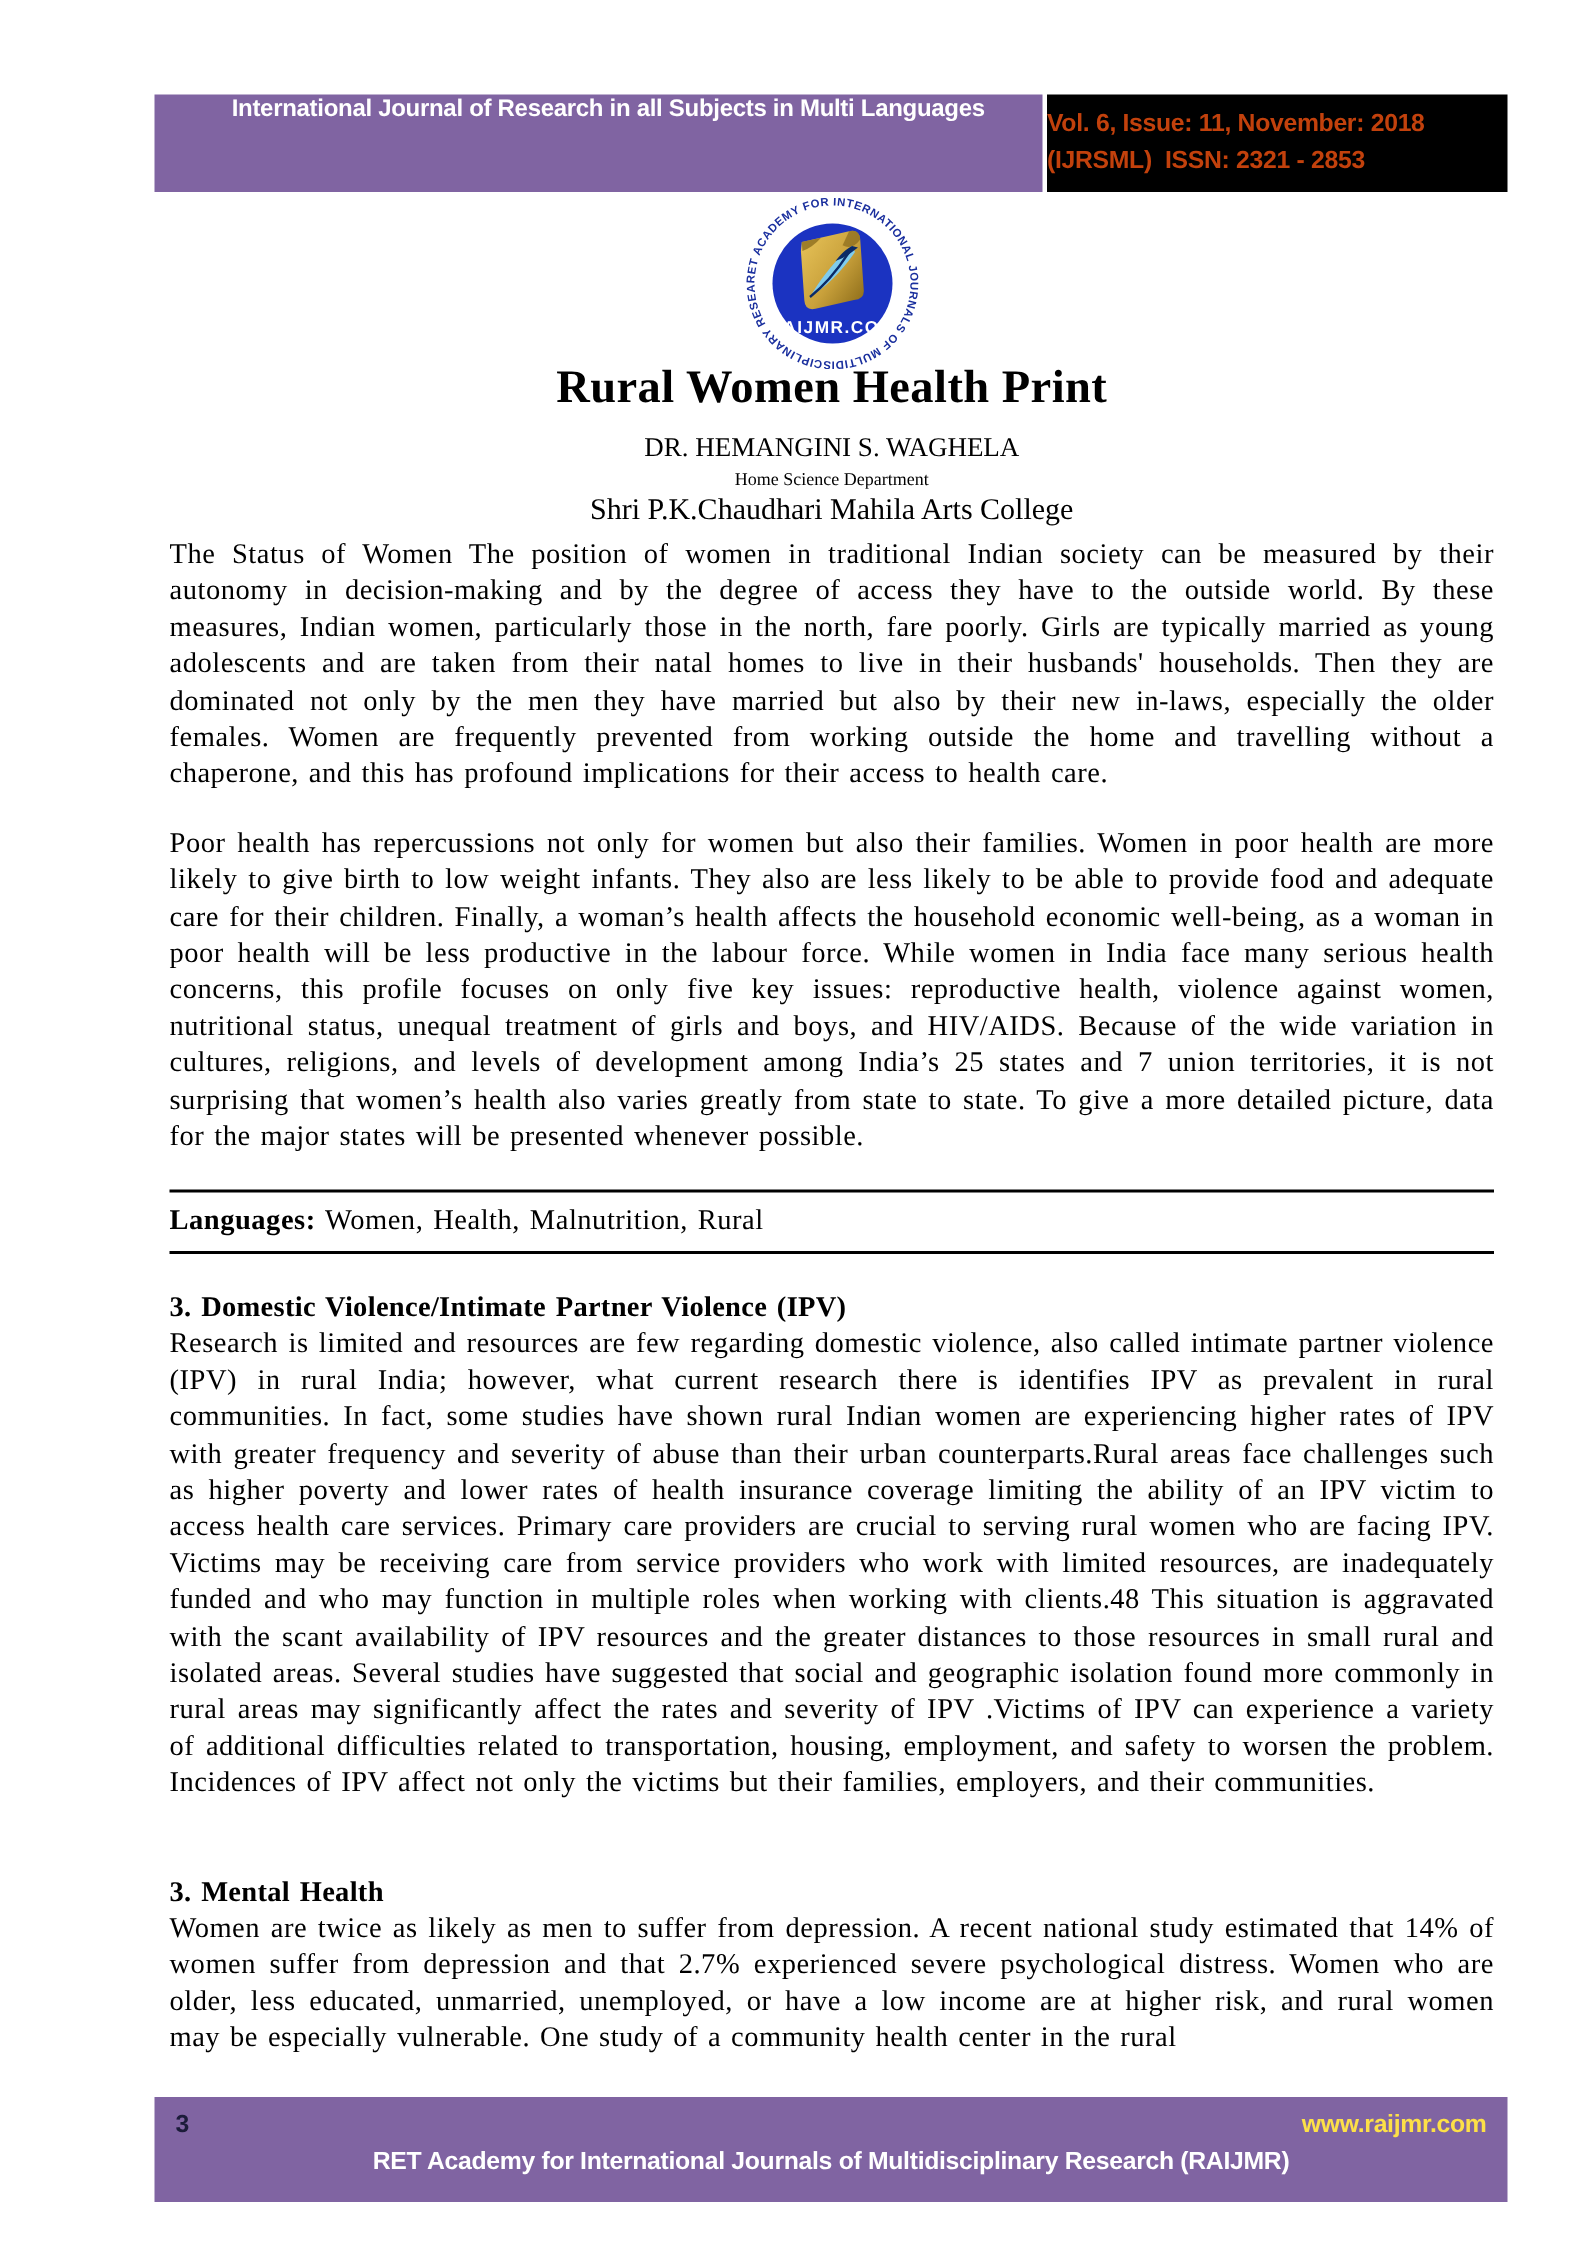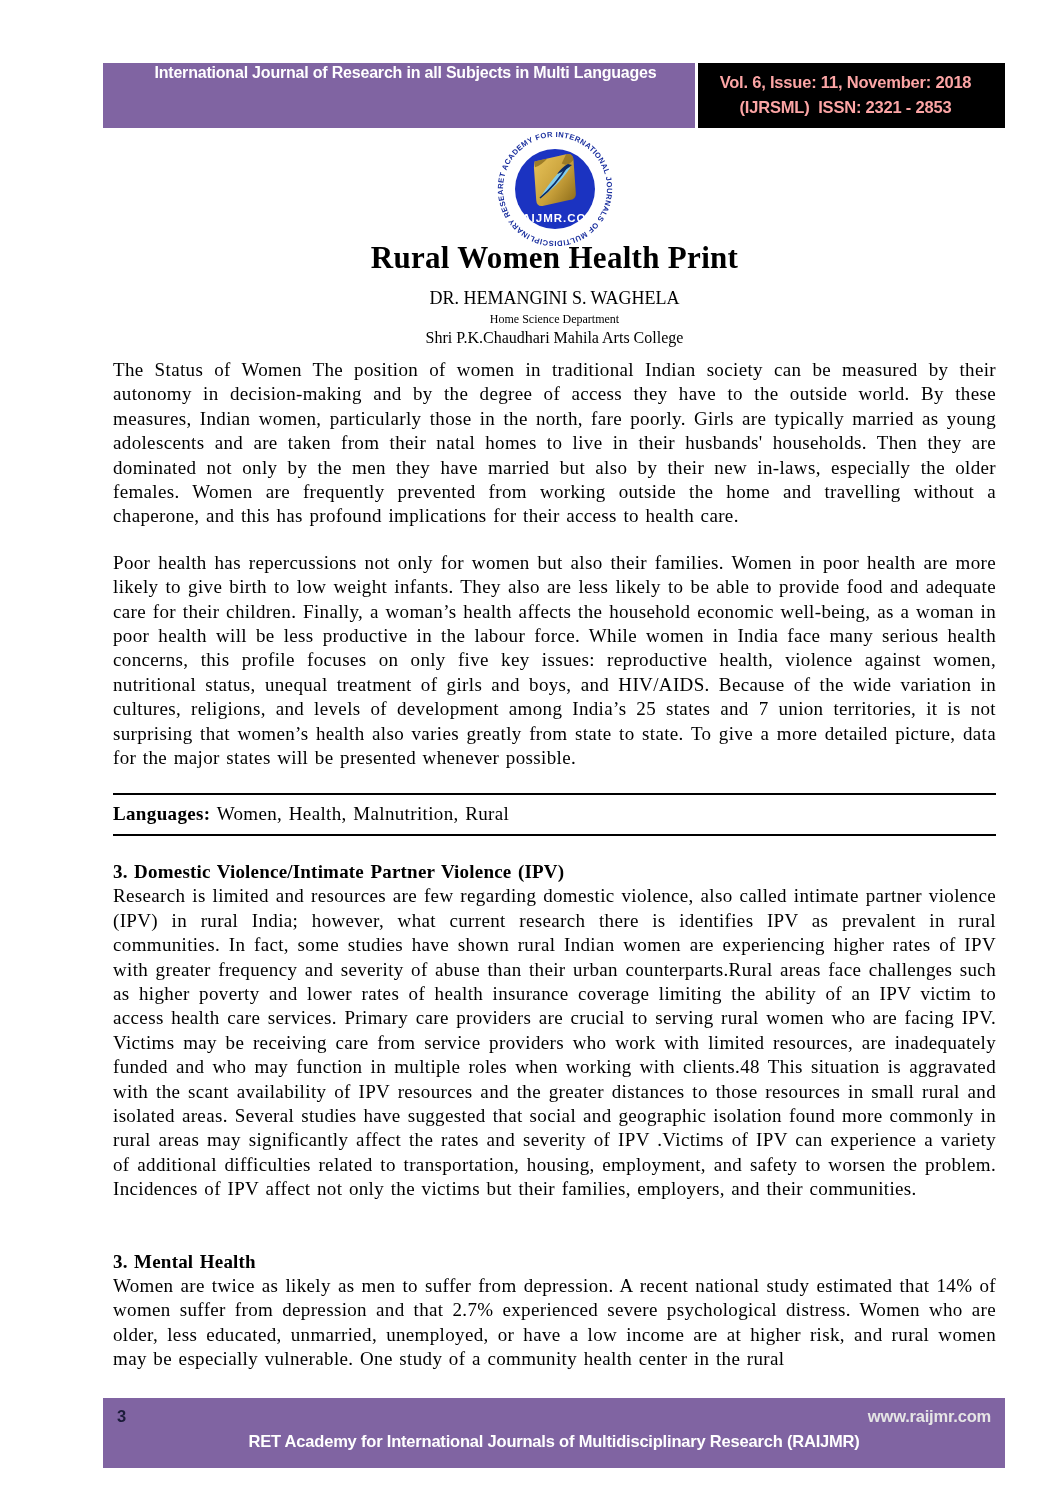--- a/index.html
+++ b/index.html
@@ -21,34 +21,34 @@
   .hdr-left{
     width:592px;height:100%;
     background:#8064A2;color:#fff;
     display:flex;flex-direction:row;justify-content:center;
     padding-left:13px;box-sizing:border-box;gap:5px;
     font-weight:bold;font-size:16px;line-height:1.2;
   }
   .hdr-left .name-part{font-weight:normal;}
   .hdr-right{
     flex:1;height:100%;
-    background:#000;color:#fca5a5;
-    display:flex;flex-direction:column;justify-content:center;align-items:center;
+    background:#000;color:#c2410c;
+    display:flex;flex-direction:column;justify-content:center;align-items:flex-start;
     padding-right:12px;box-sizing:border-box;gap:5px;
     font-weight:bold;font-size:16.5px;line-height:1.2;
     white-space:pre;
   }
   
   .logo-wrap{position:absolute;left:113px;top:132px;width:883px;text-align:center;}
   
   .title-block{position:absolute;left:113px;top:240px;width:883px;text-align:center;}
   .art-title{font-size:31px;font-weight:bold;letter-spacing:0.3px;margin:0 0 12px 0;}
   .art-author{font-size:18px;margin:0 0 3px 0;}
   .art-dept{font-size:12px;margin:0 0 2px 0;}
-  .art-college{font-size:16px;margin:0;}
+  .art-college{font-size:20px;margin:0;}
   
   .content{
     position:absolute;left:113px;top:358px;width:883px;
     font-size:19px;line-height:24.4px;text-align:justify;
     letter-spacing:0.35px;word-spacing:1.5px;
   }
   .sec-heading{font-weight:bold;margin:0;letter-spacing:0.2px;}
   .para{margin:0 0 22px 0;}
   .para:last-child{margin-bottom:0;}
   .kw-block{margin:4px 0 24px 0;}
@@ -60,21 +60,21 @@
   .ftr{
     position:absolute;left:103px;top:1398px;width:902px;height:70px;
     background:#8064A2;color:#fff;
     font-family:"Liberation Sans", sans-serif;
     font-weight:bold;font-size:16.5px;letter-spacing:-0.2px;
     box-sizing:border-box;padding:9px 14px 0 14px;
   }
   .ftr-line1{display:flex;align-items:baseline;}
   .ftr-pageno{color:#1c1c3a;margin-right:18px;}
   .ftr-journal{white-space:pre-wrap;}
-  .ftr-site{margin-left:auto;color:#e5e5e5;}
+  .ftr-site{margin-left:auto;color:#fde047;}
   .ftr-line2{text-align:center;margin-top:6px;}
 </style>
 </head>
 <body>
 
 <div class="page">
 
   <div class="hdr">
     <div class="hdr-left">
       <div>International Journal of Research in all Subjects in Multi Languages</div>

